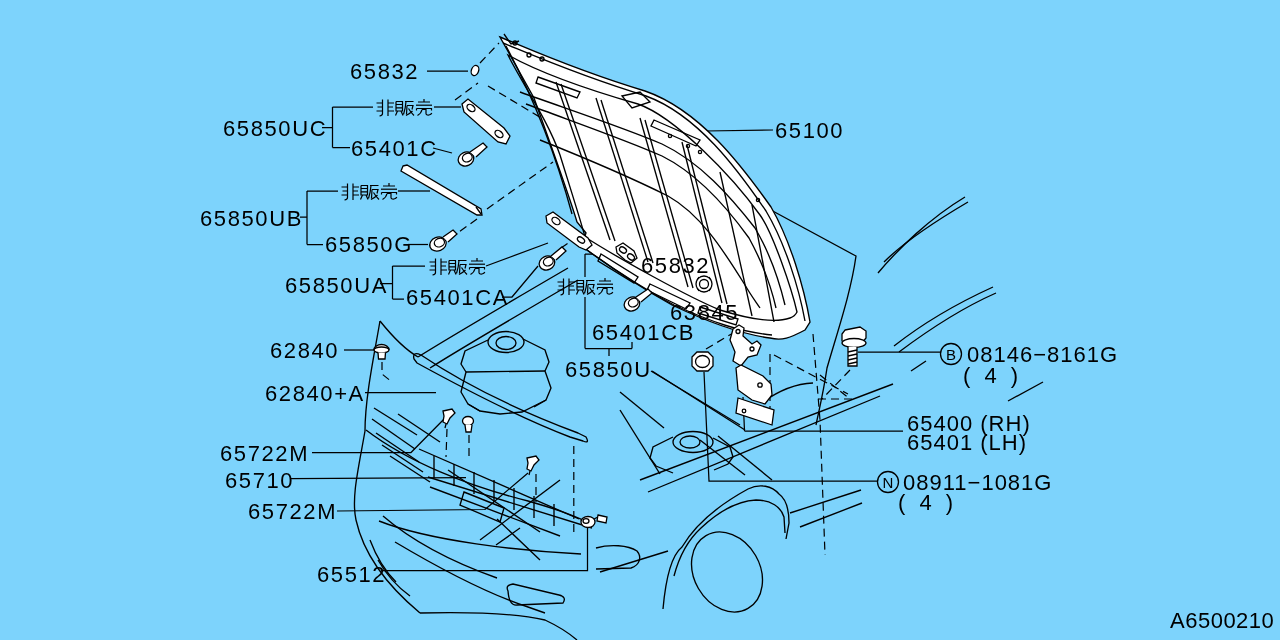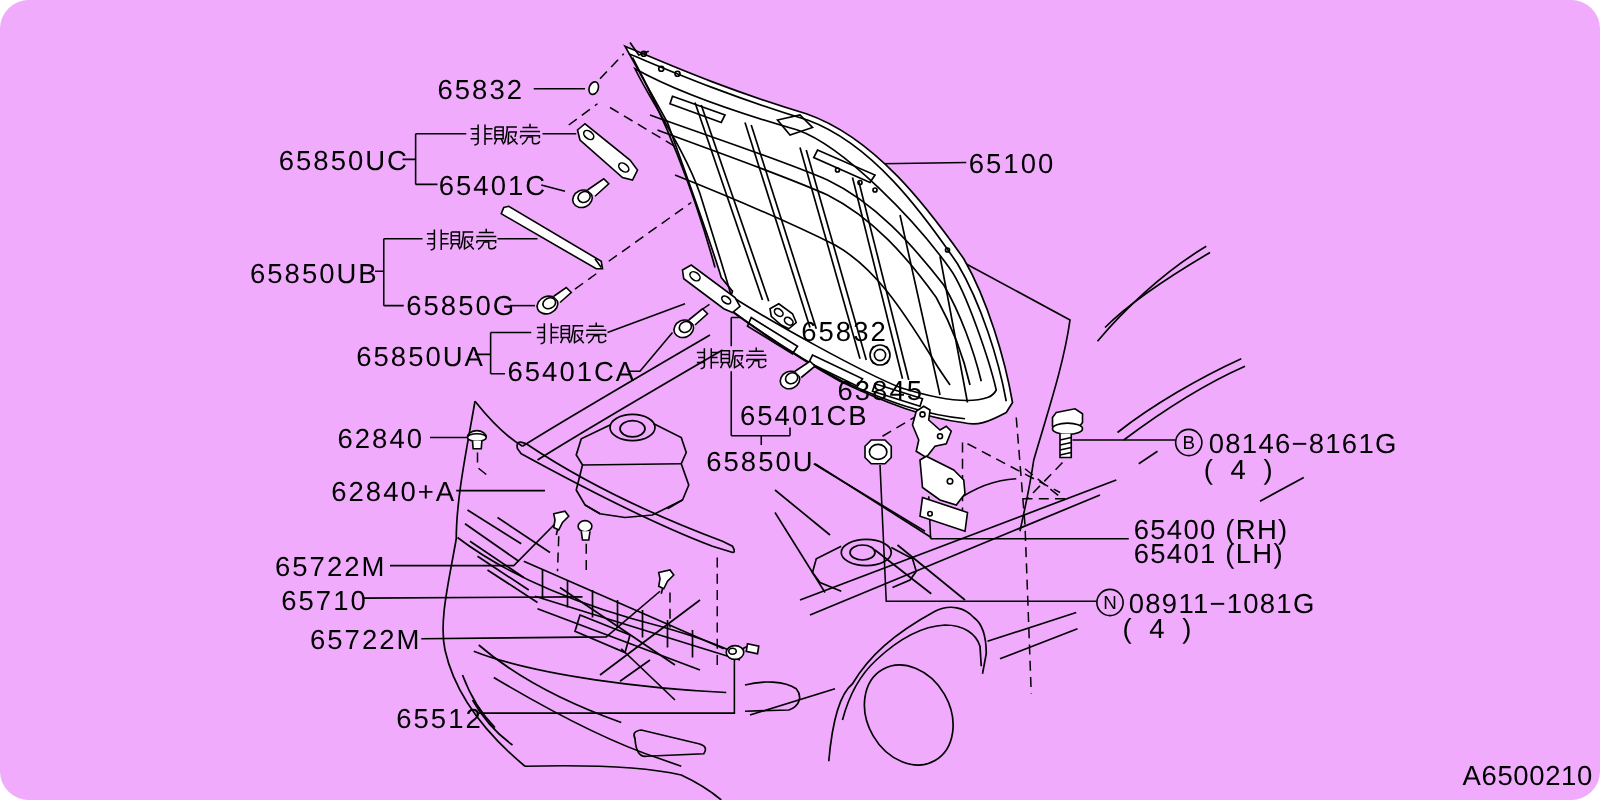--- a/index.html
+++ b/index.html
@@ -1,16 +1,16 @@
 <!DOCTYPE html>
 <html><head>
 <meta charset="utf-8">
 <style>
   html,body{margin:0;padding:0;background:#ffffff;}
-  #page{position:relative;width:1280px;height:640px;background:#f0abfc;overflow:hidden;border-radius:23px;}
+  #page{position:relative;width:1280px;height:640px;background:#7dd3fc;overflow:hidden;}
   svg{position:absolute;left:0;top:0;}
   text{font-family:"Liberation Sans",sans-serif;fill:#000000;}
 </style>
 </head>
 <body>
 <div id="page">
 <svg width="1280" height="640" viewBox="0 0 1280 640">
 <defs>
 <g id="kfei" stroke="#000000" stroke-width="1.2" fill="none">
   <path d="M7.5,0.5 L7.5,14.5 Q7.5,16.5 4.5,17"></path>

